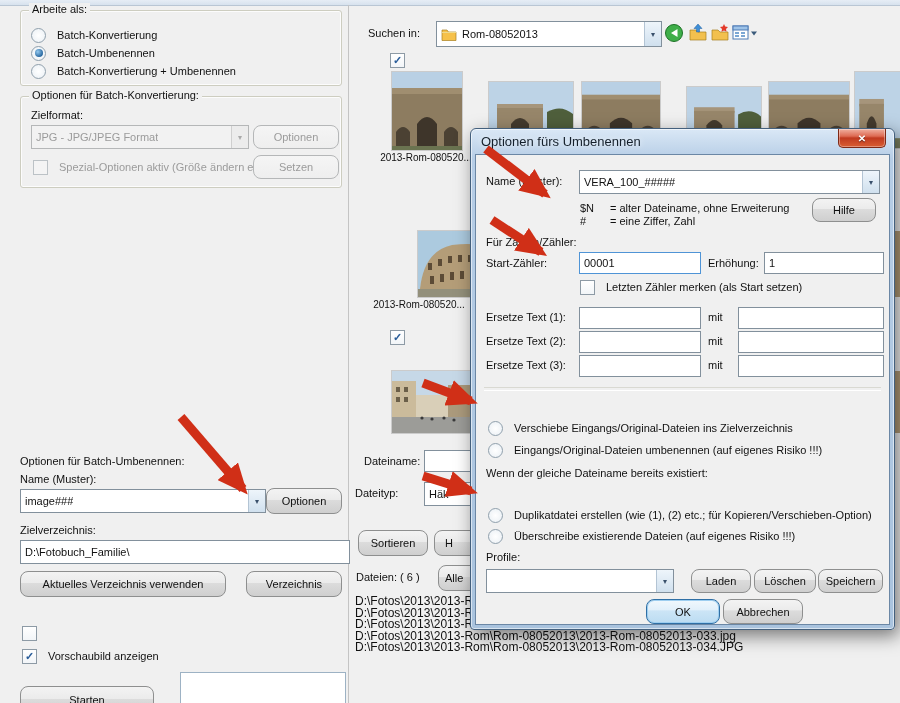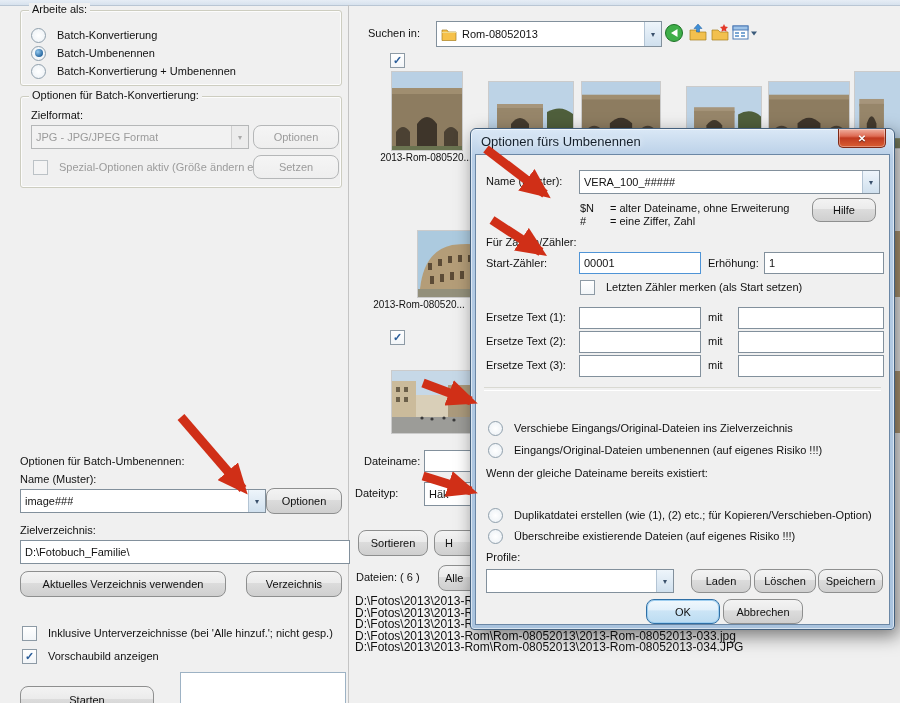--- a/index.html
+++ b/index.html
@@ -107,21 +107,20 @@
 
     <span class="lbl abs" style="left:20px;top:524px">Zielverzeichnis:</span>
     <div class="input" style="left:20px;top:540px;width:320px;height:22px">
       <span>D:\Fotobuch_Familie\</span>
     </div>
     <div class="btn" style="left:20px;top:571px;width:204px;height:24px">Aktuelles Verzeichnis verwenden</div>
     <div class="btn" style="left:246px;top:571px;width:94px;height:24px">Verzeichnis</div>
 
     <div class="row abs" style="left:22px;top:625px;height:16px">
       <span class="cb"></span>
-      <span class="lbl">Inklusive Unterverzeichnisse (bei 'Alle hinzuf.'; nicht gesp.)</span>
     </div>
     <div class="row abs" style="left:22px;top:648px;height:16px">
       <span class="cb">
           <span>✓</span>
         </span>
       <span class="lbl">Vorschaubild anzeigen</span>
     </div>
 
     <div class="btn" style="left:20px;top:686px;width:132px;height:26px">Starten</div>
     <div class="abs" style="left:180px;top:672px;width:164px;height:31px;background:#fff;border:1px solid #9db2c4"></div>

